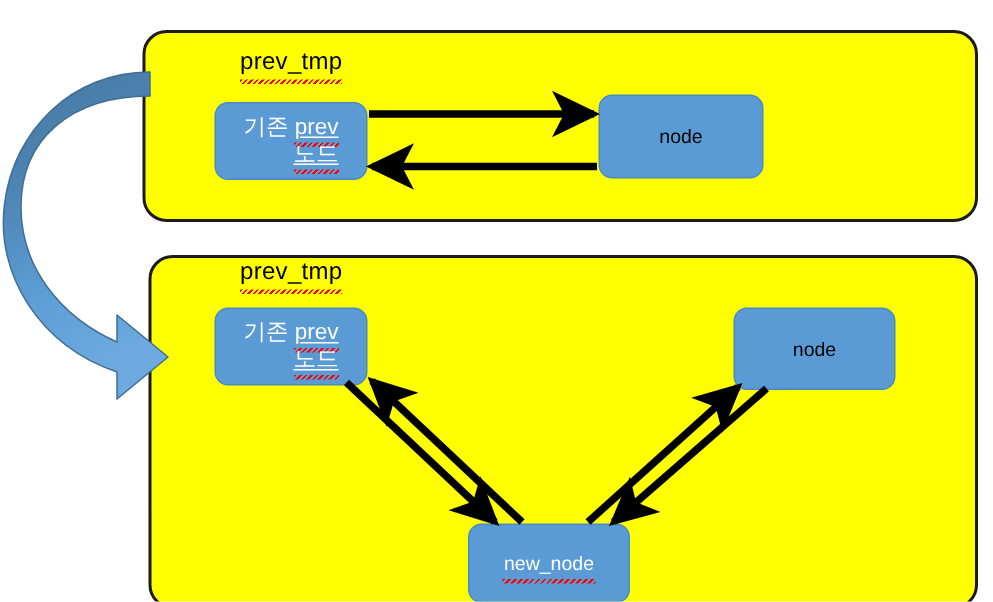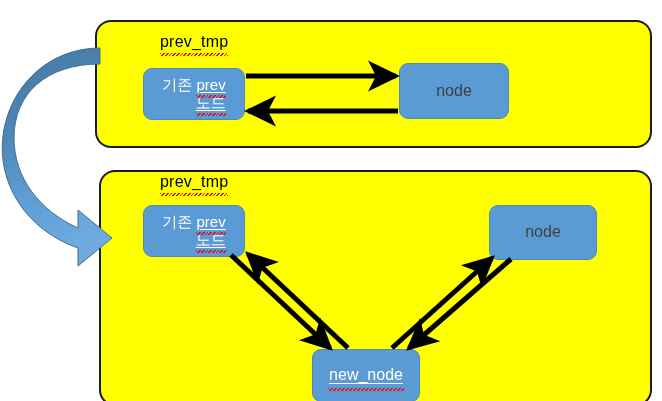--- a/index.html
+++ b/index.html
@@ -77,22 +77,22 @@
     box-sizing: border-box;
     display: flex;
     align-items: center;
     justify-content: center;
     text-align: right;
     color: #ffffff;
     line-height: 1.18;
     z-index: 3;
   }
   .nodebox .label-plain {
-    font-size: 16px;
-    color: #404040;
+    font-size: 13px;
+    color: #000000;
   }
   .nodebox .label-ko {
     font-size: 15px;
     color: #ffffff;
     padding: 0 4px;
   }
   
   .u-sq {
     position: relative;
     display: inline-block;
@@ -105,25 +105,24 @@
     position: absolute;
     left: 0; right: 0;
     bottom: -4px;
     height: 3px;
     background-image: repeating-linear-gradient(
         135deg,
         #ff0000 0px, #ff0000 1.2px,
         transparent 1.2px, transparent 2.6px);
   }
   .label-newnode {
-    font-size: 16px;
+    font-size: 13px;
     color: #ffffff;
     position: relative;
     display: inline-block;
-    text-decoration: underline;
     text-underline-offset: 3px;
     text-decoration-color: #ffffff;
   }
   .label-newnode::after {
     content: "";
     position: absolute;
     left: -1px; right: -1px;
     bottom: -6px;
     height: 3px;
     background-image: repeating-linear-gradient(

